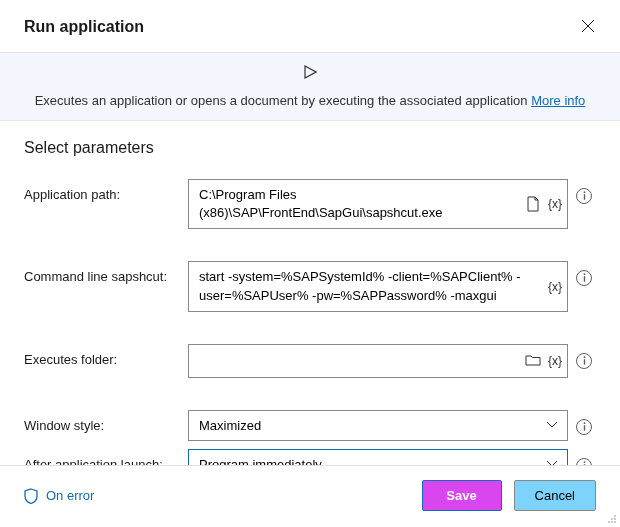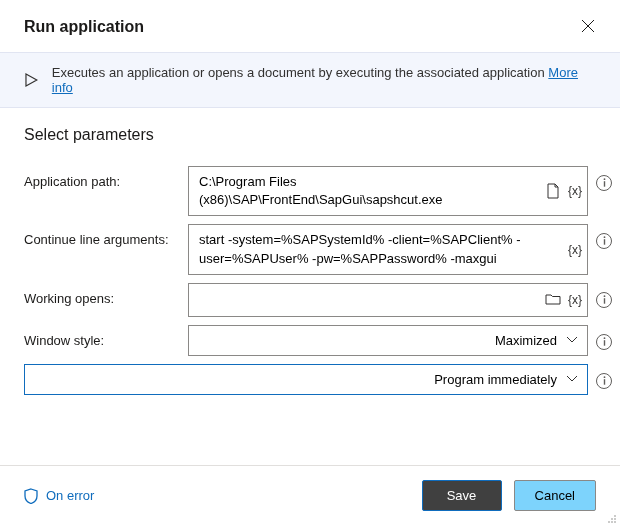--- a/index.html
+++ b/index.html
@@ -1,44 +1,44 @@
 <!DOCTYPE html>
 <html><head>
 <meta charset="utf-8">
 <style>
   * { box-sizing: border-box; margin: 0; padding: 0; }
   body { font-family: "Segoe UI", -apple-system, sans-serif; font-size: 13px; color: #1b1a19; background: #fff; width: 620px; height: 527px; overflow: hidden; position: relative; }
   .dialog { width: 100%; height: 100%; display: flex; flex-direction: column; }
   .header { display: flex; justify-content: space-between; padding: 18px 24px 16px 24px; }
   .header-title { font-size: 16px; font-weight: 600; }
   .close-btn { width: 16px; height: 16px; cursor: pointer; display: flex; align-items: center; justify-content: center; background: none; border: none; }
-  .info-banner { background: #f3f6fd; padding: 12px 24px; display: flex; align-items: center; gap: 14px; border-top: 1px solid #e1e5f2; border-bottom: 1px solid #e1e5f2; }
+  .info-banner { background: #f3f6fd; padding: 12px 24px; display: flex; align-items: center; gap: 14px; border-top: 1px solid #e1e5f2; border-bottom: 1px solid #e1e5f2; flex-direction: column; }
   .info-text { color: #323130; font-size: 13px; }
   .info-link { color: #0f6cbd; text-decoration: underline; cursor: pointer; }
-  .body { padding: 18px 8px 0 24px; flex: 1; overflow-y: auto; }
+  .body { padding: 18px 28px 0 24px; flex: 1; overflow-y: auto; }
   .section-title { font-size: 16px; font-weight: 400; margin-bottom: 22px; color: #1b1a19; }
-  .form-row { display: flex; align-items: flex-start; gap: 8px; margin-bottom: 8px; }
+  .form-row { display: flex; align-items: flex-start; gap: 8px; margin-bottom: 32px; }
   .form-row.select-row { margin-bottom: 8px; }
   .form-label { width: 156px; flex-shrink: 0; padding-top: 8px; color: #1b1a19; }
   .form-input-wrap { flex: 1; position: relative; display: flex; align-items: stretch; }
   .text-input { width: 100%; border: 1px solid #8a8886; padding: 6px 60px 6px 10px; font-family: inherit; font-size: 13px; line-height: 1.4; resize: none; background: #fff; min-height: 34px; }
   .text-input.tall { min-height: 44px; }
   .input-icons { position: absolute; right: 6px; top: 50%; transform: translateY(-50%); display: flex; gap: 6px; align-items: center; }
   .icon-btn { cursor: pointer; display: flex; align-items: center; justify-content: center; width: 18px; height: 18px; color: #323130; background: none; border: none; }
   .var-token { font-family: "Segoe UI", sans-serif; font-size: 12px; color: #323130; cursor: pointer; }
   .help-btn { width: 16px; height: 16px; border: 1.3px solid #605e5c; border-radius: 50%; display: flex; align-items: center; justify-content: center; font-size: 10px; color: #605e5c; cursor: pointer; flex-shrink: 0; margin-top: 9px; background: none; }
-  .select { width: 100%; border: 1px solid #8a8886; padding: 7px 30px 7px 10px; font-family: inherit; font-size: 13px; background: #fff; appearance: none; position: relative; text-align: right; }
+  .select { width: 100%; border: 1px solid #8a8886; padding: 7px 30px 7px 10px; font-family: inherit; font-size: 13px; background: #fff; appearance: none; position: relative; text-align: left; }
   .select.highlighted { border: 1px solid #0f6cbd; }
   .select-wrap { position: relative; flex: 1; display: flex; }
   .select-chevron { position: absolute; right: 10px; top: 50%; transform: translateY(-50%); pointer-events: none; }
   .footer { border-top: 1px solid #e1dfdd; padding: 14px 24px 16px 24px; display: flex; align-items: center; justify-content: space-between; }
   .on-error { display: flex; align-items: center; gap: 8px; color: #0f6cbd; cursor: pointer; background: none; border: none; font-family: inherit; font-size: 13px; }
   .footer-actions { display: flex; gap: 12px; }
   .btn { min-width: 80px; padding: 7px 20px; font-family: inherit; font-size: 13px; border: 1px solid #8a8886; background: #7dd3fc; cursor: pointer; border-radius: 2px; }
-  .btn-primary { background: #404040; border-color: #0f6cbd; color: #fff; font-weight: 400; }
+  .btn-primary { background: #d946ef; border-color: #0f6cbd; color: #fff; font-weight: 700; }
   .resize-grip { position: absolute; right: 3px; bottom: 3px; width: 10px; height: 10px; }
   svg { display: block; }
 </style>
 </head>
 <body>
 
 <div class="dialog">
 
   <div class="header">
     <div class="header-title">Run application</div>
@@ -78,37 +78,37 @@
       </div>
       <button class="help-btn">
         <svg width="7" height="10" viewBox="0 0 7 10">
             <circle cx="3.5" cy="1.2" r="0.9" fill="#605e5c"></circle>
             <rect x="2.8" y="3.2" width="1.4" height="5.5" fill="#605e5c"></rect>
           </svg>
       </button>
     </div>
 
     <div class="form-row">
-      <div class="form-label">Continue line arguments:</div>
+      <div class="form-label">Command line sapshcut:</div>
       <div class="form-input-wrap">
         <textarea class="text-input tall" rows="2" style="padding-right: 36px;">start -system=%SAPSystemId% -client=%SAPClient% -user=%SAPUser% -pw=%SAPPassword% -maxgui</textarea>
         <div class="input-icons">
           <span class="var-token">{x}</span>
         </div>
       </div>
       <button class="help-btn">
         <svg width="7" height="10" viewBox="0 0 7 10">
             <circle cx="3.5" cy="1.2" r="0.9" fill="#605e5c"></circle>
             <rect x="2.8" y="3.2" width="1.4" height="5.5" fill="#605e5c"></rect>
           </svg>
       </button>
     </div>
 
     <div class="form-row">
-      <div class="form-label">Working opens:</div>
+      <div class="form-label">Executes folder:</div>
       <div class="form-input-wrap">
         <input class="text-input" type="text" value="" style="">
         <div class="input-icons">
           <button class="icon-btn">
             <svg width="16" height="13" viewBox="0 0 16 13">
                 <path d="M1 2 h5 l1.5 1.5 H15 V11 H1 z" fill="none" stroke="#323130" stroke-width="1"></path>
               </svg>
           </button>
           <span class="var-token">{x}</span>
         </div>
@@ -131,20 +131,21 @@
       </div>
       <button class="help-btn">
         <svg width="7" height="10" viewBox="0 0 7 10">
             <circle cx="3.5" cy="1.2" r="0.9" fill="#605e5c"></circle>
             <rect x="2.8" y="3.2" width="1.4" height="5.5" fill="#605e5c"></rect>
           </svg>
       </button>
     </div>
 
     <div class="form-row select-row">
+      <div class="form-label">After application launch:</div>
       <div class="select-wrap">
         <button class="select highlighted">Program immediately</button>
         <svg class="select-chevron" width="12" height="8" viewBox="0 0 12 8">
             <polyline points="1,1 6,6 11,1" fill="none" stroke="#323130" stroke-width="1"></polyline>
           </svg>
       </div>
       <button class="help-btn">
         <svg width="7" height="10" viewBox="0 0 7 10">
             <circle cx="3.5" cy="1.2" r="0.9" fill="#605e5c"></circle>
             <rect x="2.8" y="3.2" width="1.4" height="5.5" fill="#605e5c"></rect>

